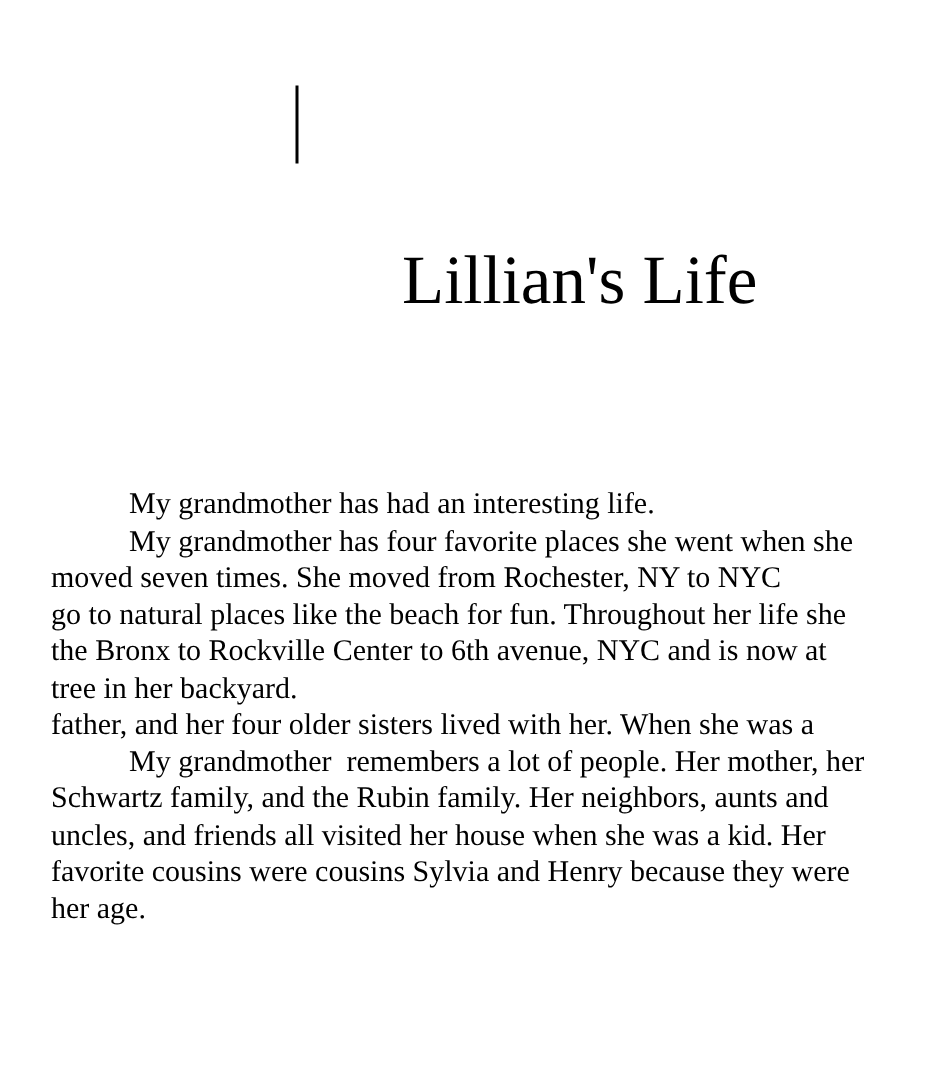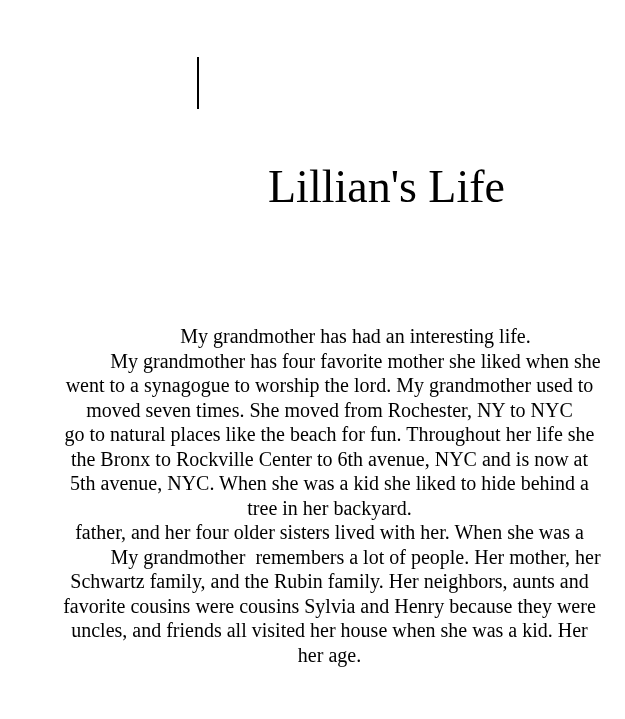--- a/index.html
+++ b/index.html
@@ -40,21 +40,20 @@
   }
   .doc-body {
     margin-top: 7px;
     padding-left: 34px;
     font-size: 20px;
     line-height: 24.5px;
   }
   .para {
     margin: 0;
     padding: 0;
-    text-align: center;
   }
   .line {
     white-space: pre;   
     height: 24.5px;
   }
   .line.indent {
     padding-left: 52px; 
   }
 </style>
 </head>
@@ -65,30 +64,28 @@
     <span class="title-wrap">
       <span class="caret"></span>
       <span>Lillian's Life</span>
     </span>
   </div>
   <div class="doc-body" id="doc-body">
       <div class="para">
         <div class="line indent">My grandmother has had an interesting life.</div>
       </div>
       <div class="para">
-        <div class="line indent">My grandmother has four favorite mother she liked when she</div>
-        <div class="line">went to a synagogue to worship the lord. My grandmother used to</div>
+        <div class="line indent">My grandmother has four favorite places she went when she</div>
         <div class="line">moved seven times. She moved from Rochester, NY to NYC</div>
         <div class="line">go to natural places like the beach for fun. Throughout her life she</div>
         <div class="line">the Bronx to Rockville Center to 6th avenue, NYC and is now at</div>
-        <div class="line">5th avenue, NYC. When she was a kid she liked to hide behind a</div>
         <div class="line">tree in her backyard.</div>
       </div>
       <div class="para">
         <div class="line">father, and her four older sisters lived with her. When she was a</div>
         <div class="line indent">My grandmother  remembers a lot of people. Her mother, her</div>
         <div class="line">Schwartz family, and the Rubin family. Her neighbors, aunts and</div>
+        <div class="line">uncles, and friends all visited her house when she was a kid. Her</div>
         <div class="line">favorite cousins were cousins Sylvia and Henry because they were</div>
-        <div class="line">uncles, and friends all visited her house when she was a kid. Her</div>
         <div class="line">her age.</div>
       </div>
     </div>
 </div>
 
 </body></html>

